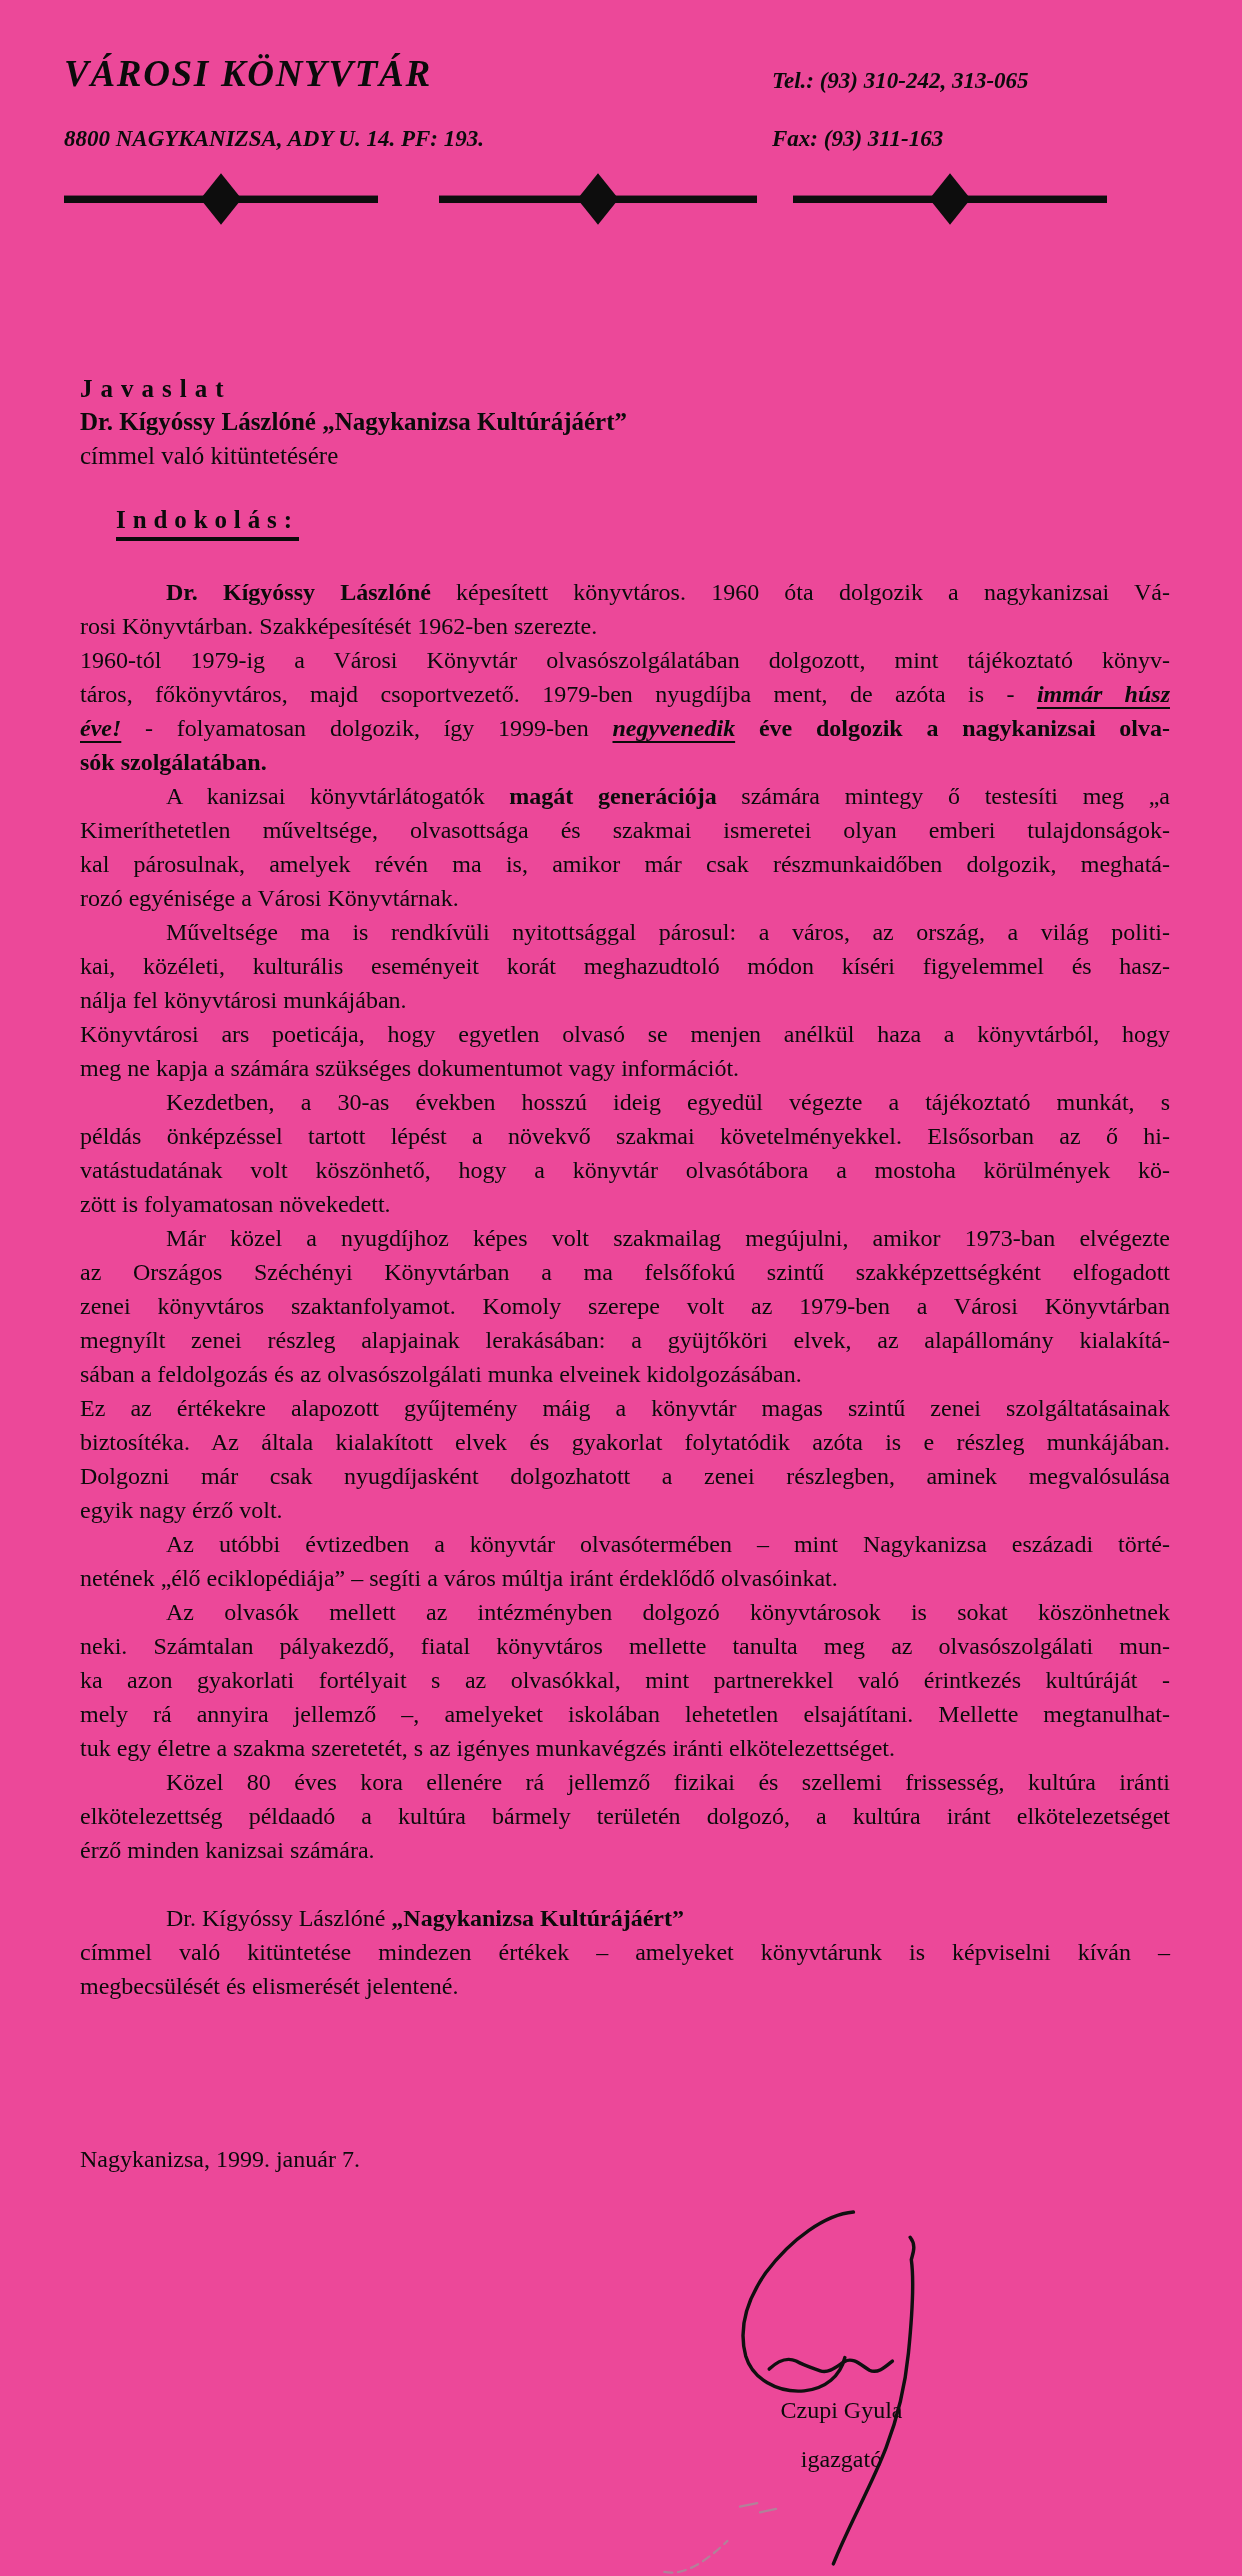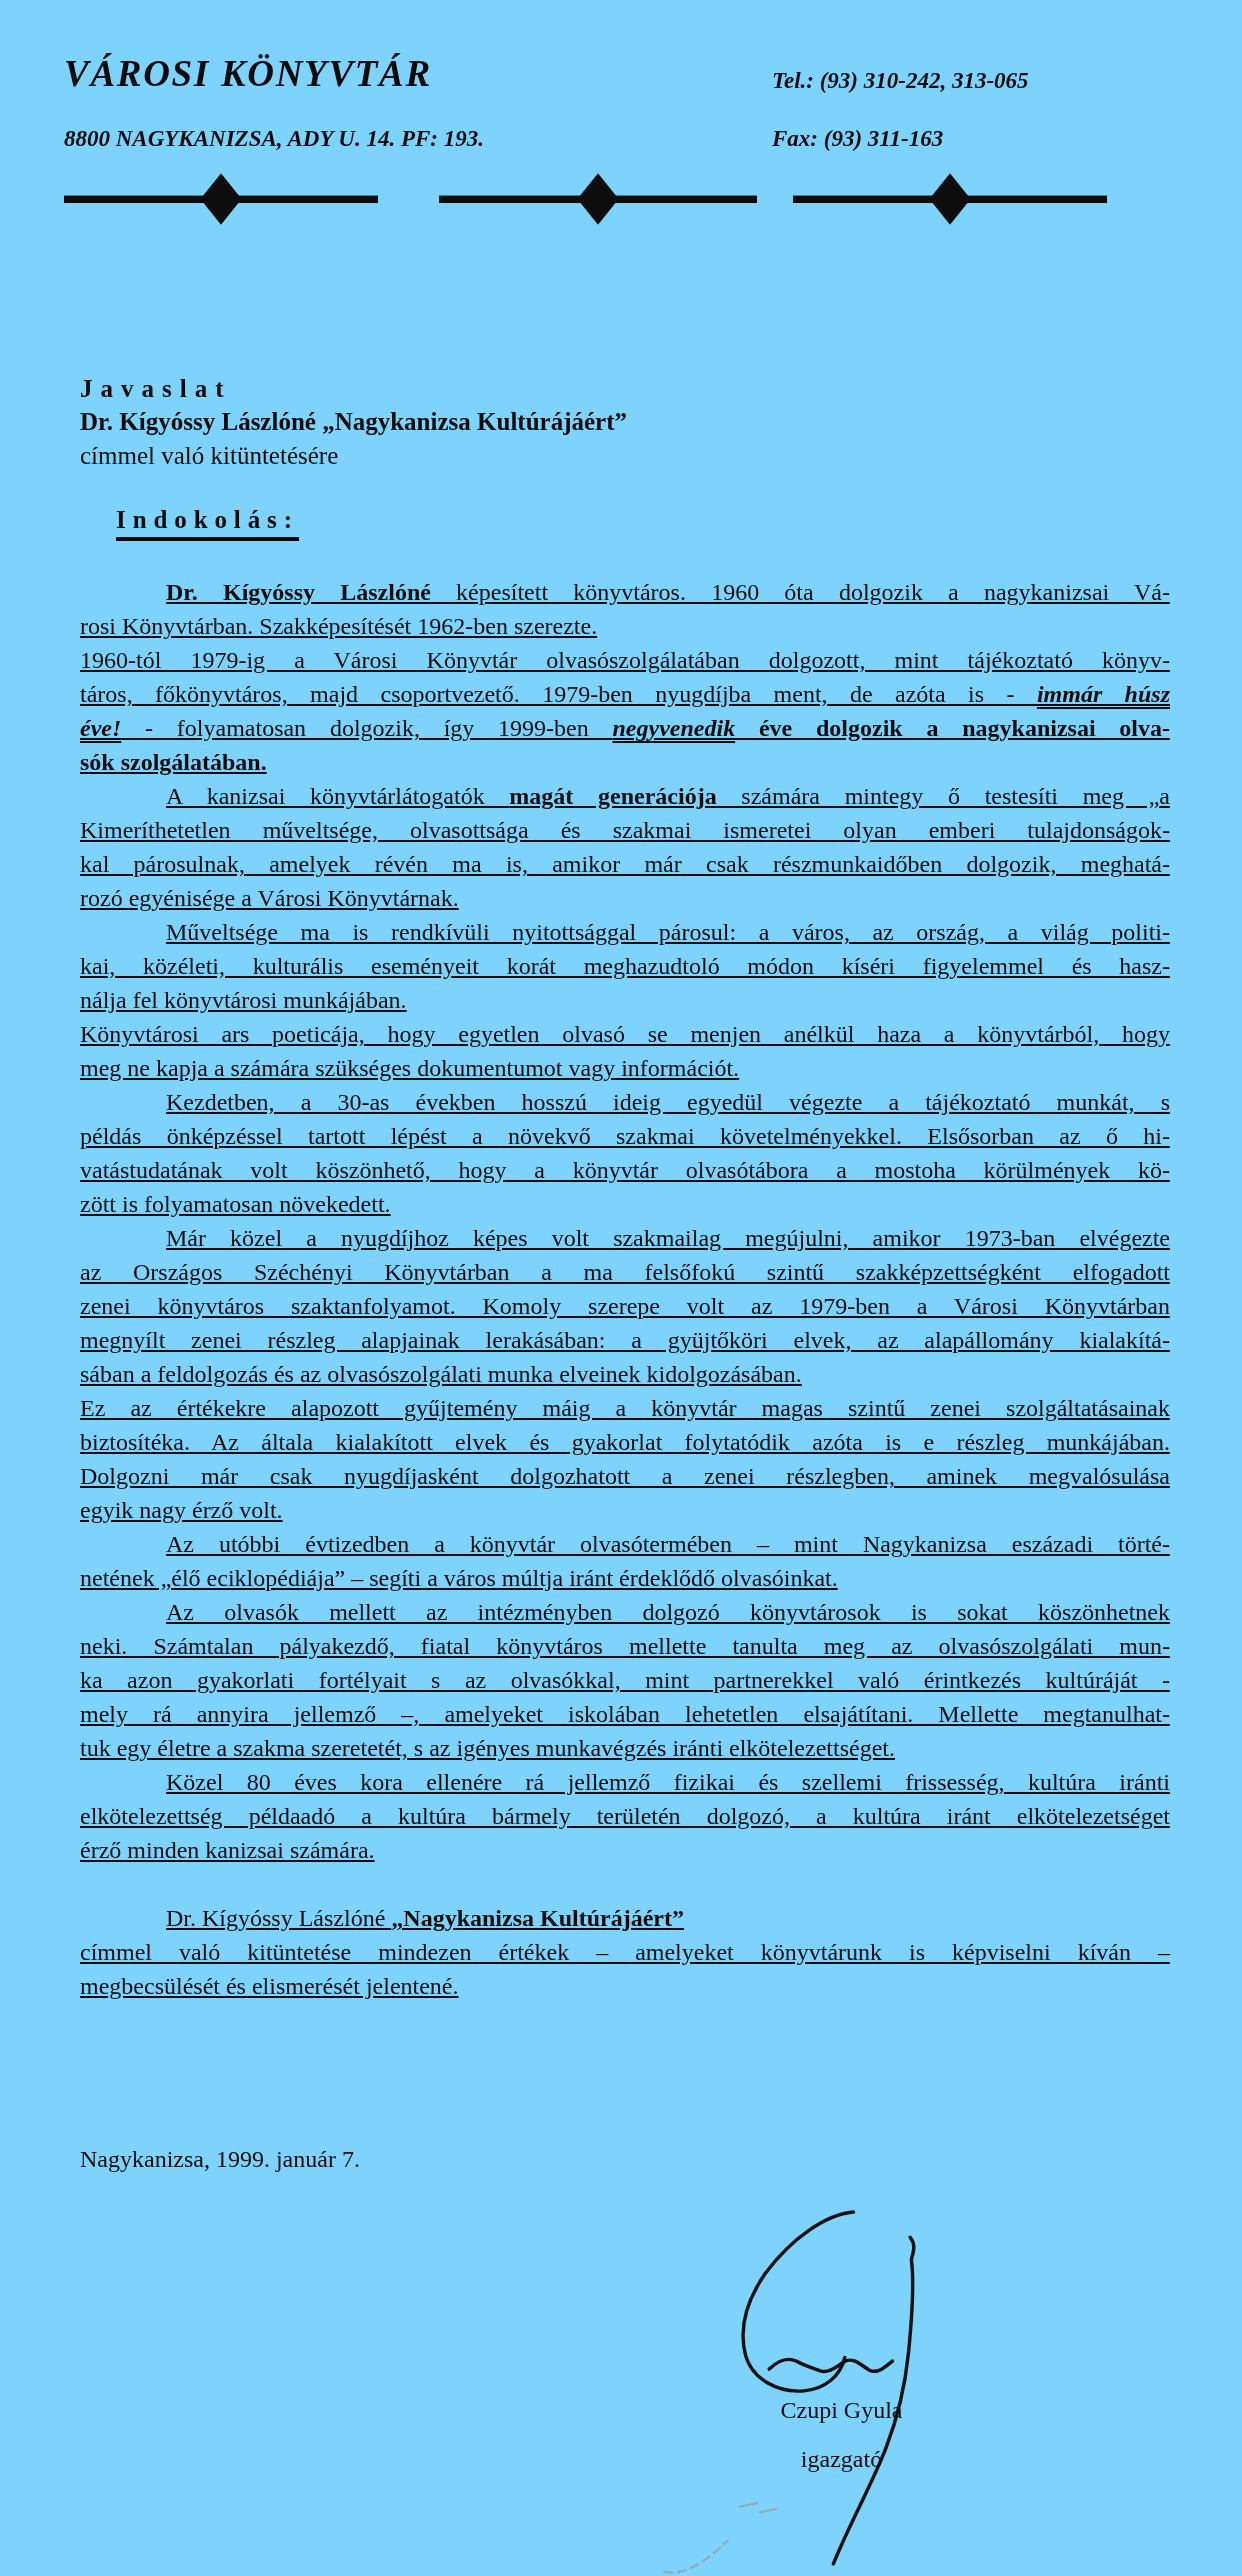--- a/index.html
+++ b/index.html
@@ -1,19 +1,19 @@
 <!DOCTYPE html>
 <html style="font-size:9.2px"><head>
 <meta charset="utf-8">
 <style>
   html,body{margin:0;padding:0;background:#6f6f6f;}
   .page{
     position:relative;
     width:1243px;height:2576px;
-    background:#7dd3fc;
+    background:#ec4899;
     color:#0b0b0b;
     font-family:"Liberation Serif", serif;
     overflow:hidden;
     margin:0 auto;
   }
   
   .org-name{
     position:absolute;left:64px;top:52px;
     font-size:37px;font-weight:bold;font-style:italic;
     letter-spacing:1.7px;white-space:nowrap;
@@ -34,21 +34,21 @@
   .h-suffix{top:441px;font-size:25px;}
   .h-section{top:505px;font-size:25px;font-weight:bold;letter-spacing:6.9px;margin-left:36px;}
   .h-section .ul{border-bottom:4.6px solid #0b0b0b;padding-bottom:3.4px;display:inline-block;}
   
   #body{
     position:absolute;left:80px;top:575px;width:1090px;
     font-size:24px;
   }
   .line{
     height:34px;line-height:34px;
-    text-align:justify;text-align-last:justify;text-decoration:underline;
+    text-align:justify;text-align-last:justify;
   }
   .line.end{text-align-last:left;}
   .line.ind{margin-left:86px;}
   .line.gap{margin-top:34px;}
   .b{font-weight:bold;}
   .i{font-style:italic;}
   .u{text-decoration:underline;text-decoration-thickness:2.3px;text-underline-offset:5.2px;}
   
   .date-line{position:absolute;left:80px;top:2146px;font-size:24px;white-space:nowrap;}
   .sig-block{

